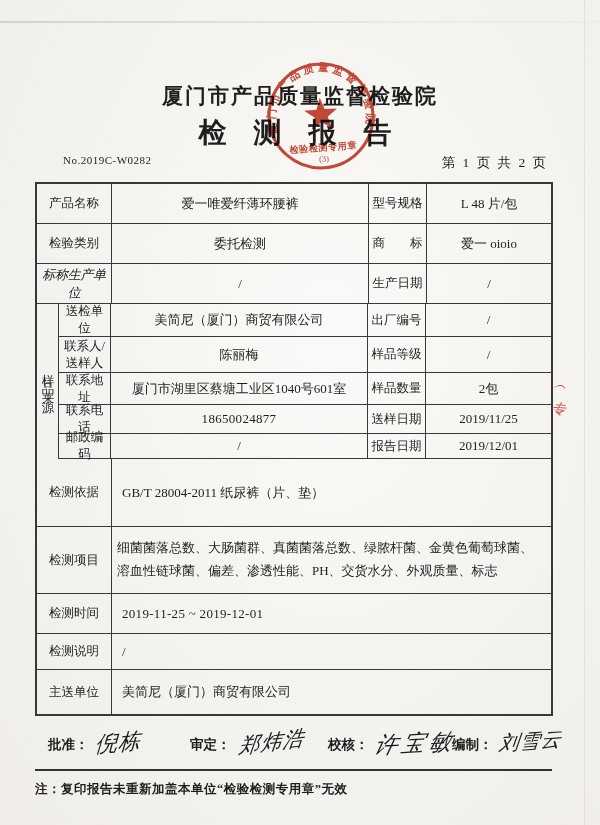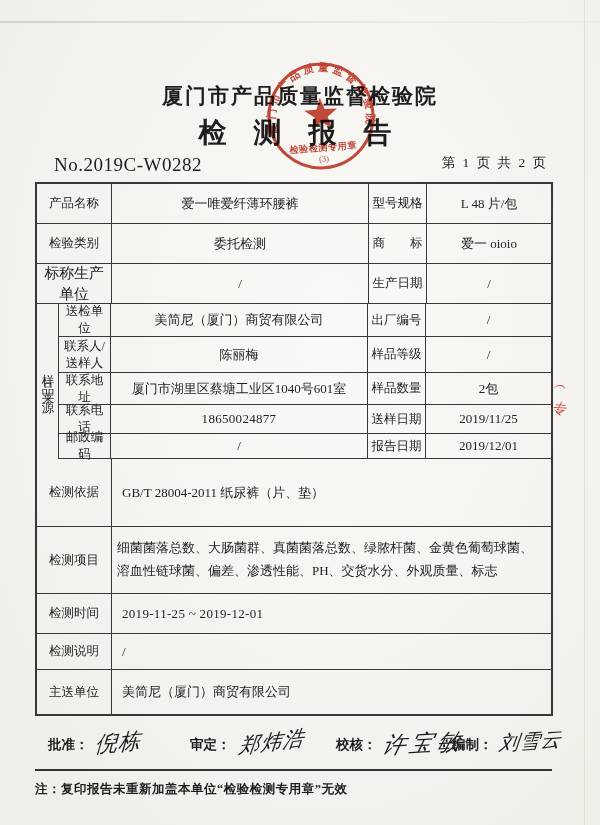--- a/index.html
+++ b/index.html
@@ -13,42 +13,42 @@
     background:radial-gradient(ellipse at 55% 40%, rgba(255,255,255,.45), rgba(205,200,190,.16) 95%);}
   .scan-topline{position:absolute;left:0;top:21px;width:600px;height:2px;
     background:linear-gradient(to right,#c9c7c2,#e9e7e2 70%,#eeece7);opacity:.75;}
   .scan-foldline{position:absolute;left:584px;top:0;bottom:0;width:1px;background:#e2dfd9;}
 
   
   .institute{position:absolute;left:0;top:82px;width:600px;text-align:center;
     font-size:21px;font-weight:bold;letter-spacing:2px;}
   .report-title{position:absolute;left:0;top:114px;width:600px;text-align:center;
     font-size:28px;font-weight:bold;letter-spacing:10px;}
-  .report-no{position:absolute;left:54px;top:154px;font-size:19px;letter-spacing:.5px;}
+  .report-no{position:absolute;left:63px;top:154px;font-size:11px;letter-spacing:.5px;}
   .page-info{position:absolute;right:52px;top:154px;font-size:13.5px;letter-spacing:2px;}
 
   
   .seal{position:absolute;left:265px;top:60px;width:112px;height:112px;
     color:#c23b2a;mix-blend-mode:multiply;opacity:.92;transform:rotate(-4deg);}
   .seal svg{width:100%;height:100%;}
 
   
   .rtable{position:absolute;left:35px;top:182px;width:518px;
     border:2px solid #383838;box-sizing:border-box;font-size:13px;}
   .trow{display:flex;align-items:stretch;border-bottom:1.5px solid #383838;box-sizing:border-box;}
   .trow.nb{border-bottom:none;}
   .c{display:flex;align-items:center;justify-content:center;text-align:center;
      border-right:1.5px solid #383838;box-sizing:border-box;padding:1px 3px;line-height:1.35;}
   .c.last{border-right:none;}
   .c.left{justify-content:flex-start;text-align:left;}
   .lab{width:75px;flex:none;font-size:12.5px;}
   .val{width:257px;flex:none;}
   .rlab{width:58px;flex:none;font-size:12.5px;}
   .rval{flex:1;}
-  .info-rows .trow:nth-child(3) .lab{font-size:15px;letter-spacing:-.3px;}
+  .info-rows .trow:nth-child(3) .lab{font-size:13px;letter-spacing:-.3px;font-style:italic;}
 
   .sample{display:flex;align-items:stretch;}
   .vcell{width:22px;flex:none;border-right:1.5px solid #383838;box-sizing:border-box;
     display:flex;align-items:center;justify-content:center;
     writing-mode:vertical-rl;text-orientation:upright;letter-spacing:9px;font-size:12.5px;padding:6px 0;}
   .srows{flex:1;display:flex;flex-direction:column;}
   .srows .trow:last-child{border-bottom:1.5px solid #383838;}
   .slab{width:52px;flex:none;font-size:12.5px;}
 
   .fullval{flex:1;}
@@ -189,21 +189,21 @@
 
 <div class="sigrow">
   <div class="sigitem" style="left:48px;">
     <span class="siglabel">批准：</span>
     <span class="sig">倪栋</span>
   </div>
   <div class="sigitem" style="left:190px;gap:8px;">
     <span class="siglabel">审定：</span>
     <span class="sig s2">郑炜浩</span>
   </div>
-  <div class="sigitem" style="left:336px;text-align:right;">
+  <div class="sigitem" style="left:328px;text-align:right;">
     <span class="siglabel">校核：</span>
     <span class="sig s3">许宝敏</span>
   </div>
   <div class="sigitem" style="left:452px;">
     <span class="siglabel">编制：</span>
     <span class="sig s4">刘雪云</span>
   </div>
 </div>
 
 <div class="rule"></div>

